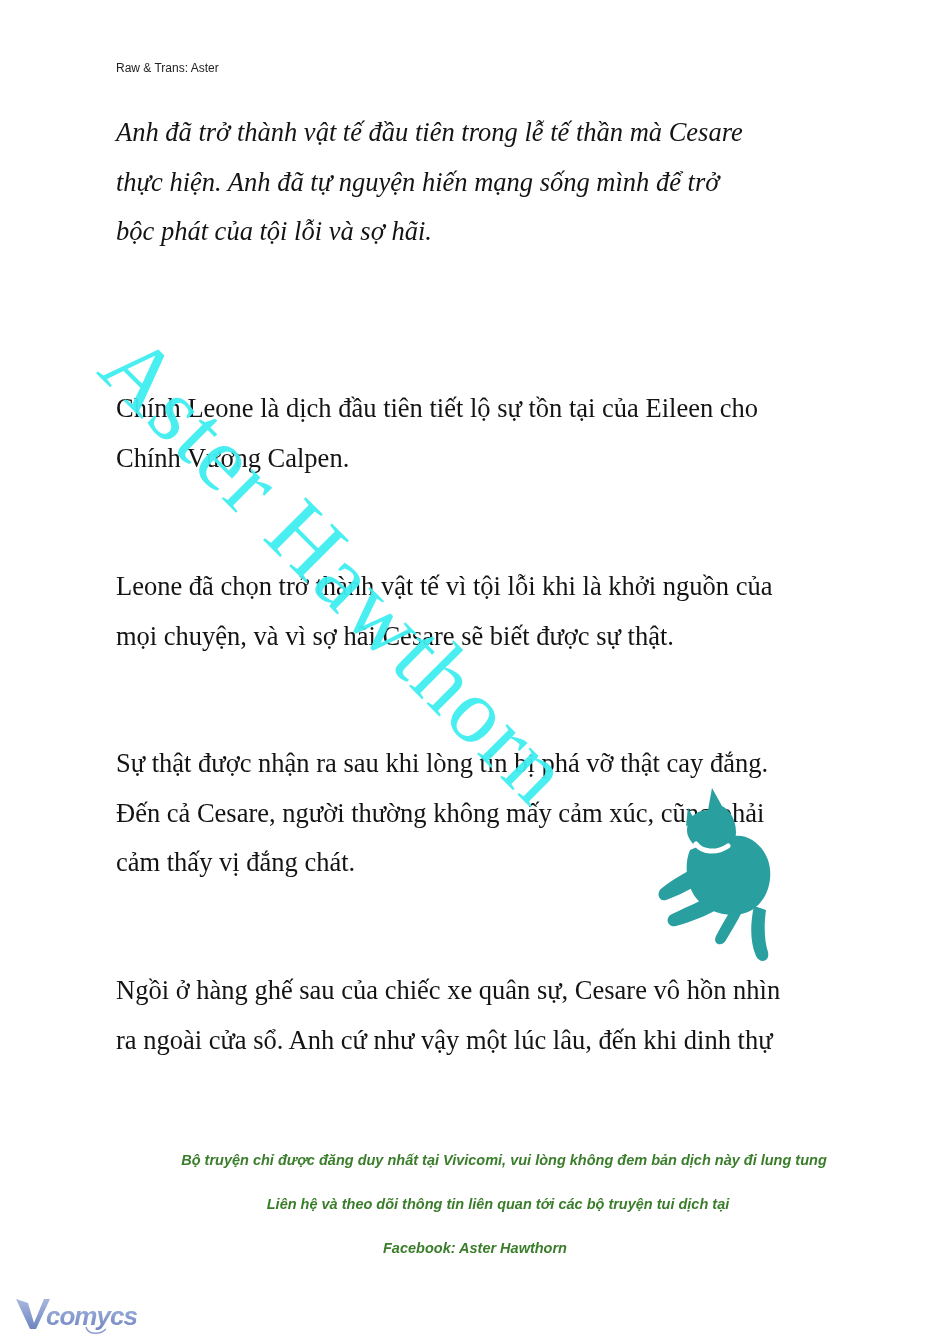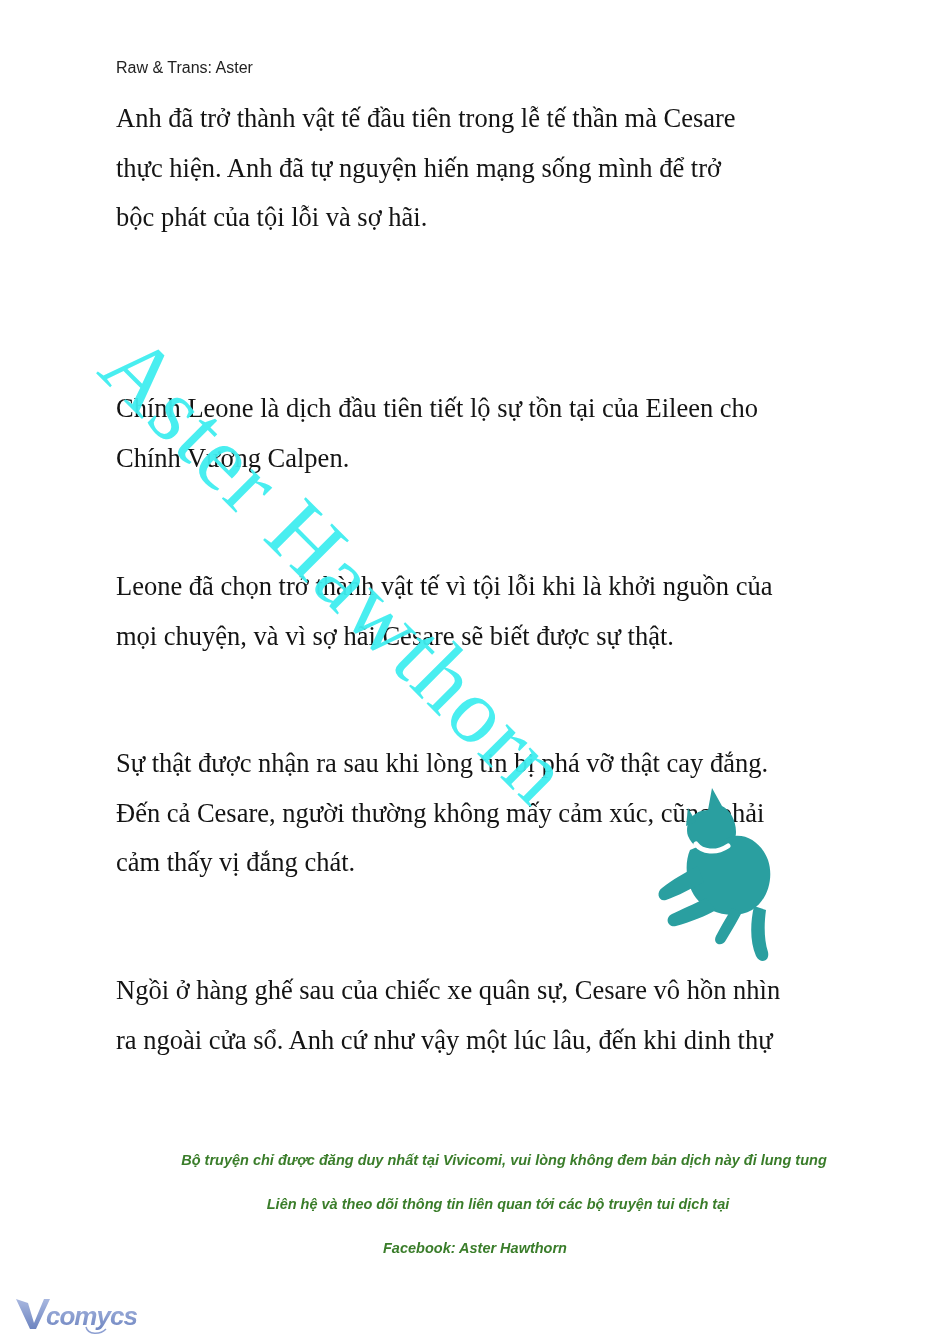--- a/index.html
+++ b/index.html
@@ -11,21 +11,21 @@
       width: 950px;
       height: 1343px;
       position: relative;
       overflow: hidden;
     }
     .header-credit {
       position: absolute;
       left: 116px;
       top: 58px;
       font-family: "Liberation Sans", sans-serif;
-      font-size: 16px;
+      font-size: 12px;
       color: #222222;
       line-height: 20px;
       white-space: nowrap;
     }
     .para {
       position: absolute;
       left: 116px;
       width: 760px;
       margin: 0;
     }
@@ -85,21 +85,21 @@
       top: 1293px;
       width: 130px;
       height: 42px;
     }
   </style>
 </head>
 <body>
 
 <div class="header-credit">Raw &amp; Trans: Aster</div>
 
-<div class="para" style="top:94px;">
+<div class="para" style="top:108px;font-style:italic;">
   <span class="line">Anh đã trở thành vật tế đầu tiên trong lễ tế thần mà Cesare</span>
   <span class="line">thực hiện. Anh đã tự nguyện hiến mạng sống mình để trở</span>
   <span class="line">bộc phát của tội lỗi và sợ hãi.</span>
 </div>
 
 <div class="para" style="top:384px;">
   <span class="line">Chính Leone là dịch đầu tiên tiết lộ sự tồn tại của Eileen cho</span>
   <span class="line">Chính Vương Calpen.</span>
 </div>
 

